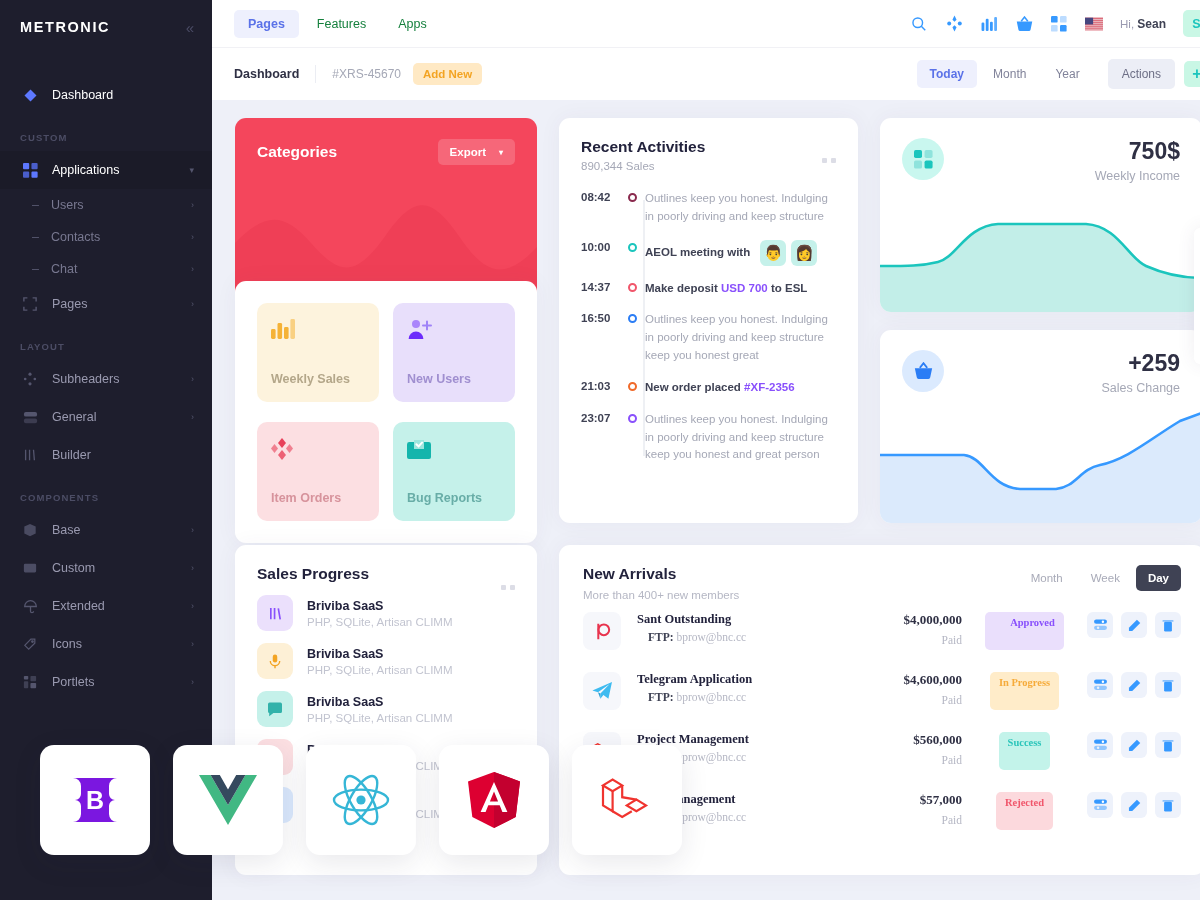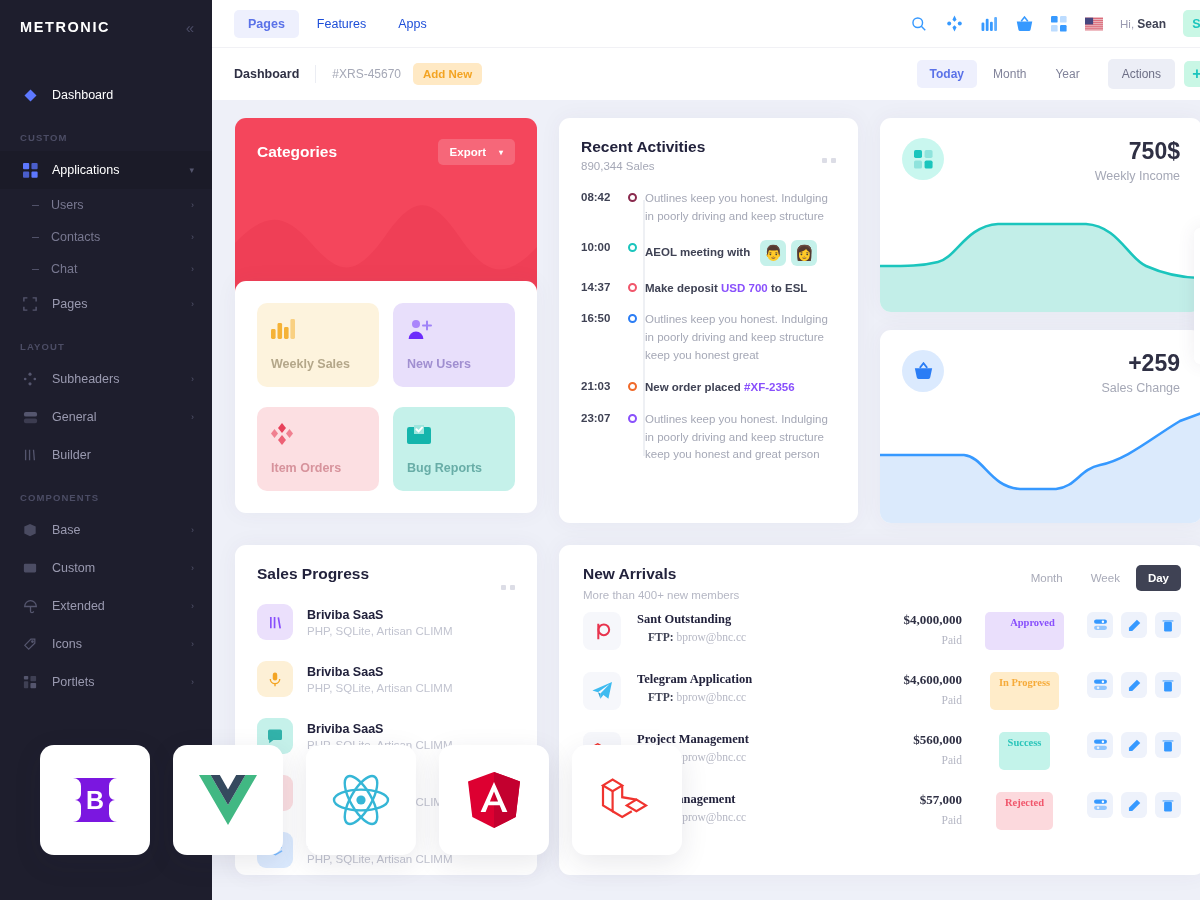--- a/index.html
+++ b/index.html
@@ -50,21 +50,21 @@
   .nav-sub .lbl { flex: 1; }
 
   
   .main { flex: 1; height: 900px; position: relative; background: #eef0f8; }
   .topbar {
     height: 47px; background: #fff; display: flex; align-items: center;
     padding: 0 18px 0 22px;
   }
   .top-tabs { display: flex; gap: 4px; }
   .top-tab {
-    font-size: 12.5px; color: #1d4ed8; padding: 7px 14px; border-radius: 5px;
+    font-size: 12.5px; color: #15803d; padding: 7px 14px; border-radius: 5px;
   }
   .top-tab.active { background: #eef0fd; color: #5b72e8; font-weight: 600; }
   .top-right { margin-left: auto; display: flex; align-items: center; gap: 17px; }
   .top-icon { width: 18px; height: 18px; display:flex; align-items:center; justify-content:center; }
   .greet { font-size: 11.5px; color: #9a9ab0; }
   .greet b { color: #3f4254; font-size: 12px; }
   .avatar {
     width: 27px; height: 27px; border-radius: 5px; background: #c9f7e5;
     color: #1bc5bd; font-size: 12.5px; font-weight: 600;
     display: flex; align-items: center; justify-content: center;
@@ -116,21 +116,21 @@
     display: flex; align-items: center; gap: 13px;
   }
   .cat-wave { position: absolute; left: 0; bottom: 0; width: 302px; height: 120px; }
   .cat-tiles {
     position: absolute; top: 163px; left: 0; width: 302px;
     background: #fff; border-radius: 11px;
     padding: 22px; display: grid; grid-template-columns: 1fr 1fr;
     gap: 20px 14px;
   }
   .tile {
-    height: 84px; border-radius: 10px; padding: 16px 14px;
+    height: 99px; border-radius: 10px; padding: 16px 14px;
     display: flex; flex-direction: column; justify-content: space-between;
   }
   .tile-lbl { font-size: 12.5px; font-weight: 600; }
   .t-yellow { background: #fdf3dd; } .t-yellow .tile-lbl { color: #b4a78a; }
   .t-purple { background: #e8dffb; } .t-purple .tile-lbl { color: #a08fd0; }
   .t-pink   { background: #fcdfe2; } .t-pink .tile-lbl { color: #d7939c; }
   .t-teal   { background: #c5f1ea; } .t-teal .tile-lbl { color: #68ada7; }
 
   
   .act-card { width: 299px; padding: 20px 22px 16px; position: relative; }
@@ -160,21 +160,21 @@
   .stat-card { height: 194px; position: relative; overflow: hidden; }
   .stat-top { display: flex; align-items: flex-start; justify-content: space-between; padding: 20px 22px 0; }
   .stat-ico { width: 42px; height: 42px; border-radius: 50%; display:flex; align-items:center; justify-content:center; }
   .stat-num { font-size: 23px; font-weight: 700; color: #2f3044; text-align: right; }
   .stat-lbl { font-size: 12.5px; color: #a5a8b6; text-align: right; margin-top: 4px; }
   .stat-chart { position: absolute; left: 0; bottom: 0; width: 322px; height: 112px; }
 
   
   .sp-card { width: 302px; padding: 20px 22px 10px; position: relative; height: 330px; overflow: hidden; }
   .sp-title { font-size: 15.5px; font-weight: 700; color: #22223c; }
-  .sp-item { display: flex; align-items: center; margin-top: 21px; }
+  .sp-item { display: flex; align-items: center; margin-top: 12px; }
   .sp-ico { width: 36px; height: 36px; border-radius: 9px; margin-right: 14px; flex:0 0 36px;
             display:flex; align-items:center; justify-content:center; }
   .sp-name { font-size: 12.5px; font-weight: 700; color: #22223c; }
   .sp-meta { font-size: 11.5px; color: #c2c4d0; margin-top: 3px; }
 
   
   .na-card { flex: 1; padding: 20px 24px 18px; position: relative; height: 330px; overflow: hidden; }
   .na-head { display: flex; align-items: flex-start; }
   .na-title { font-size: 15.5px; font-weight: 700; color: #22223c; }
   .na-sub { font-size: 11.5px; color: #b5b7c4; margin-top: 6px; }

